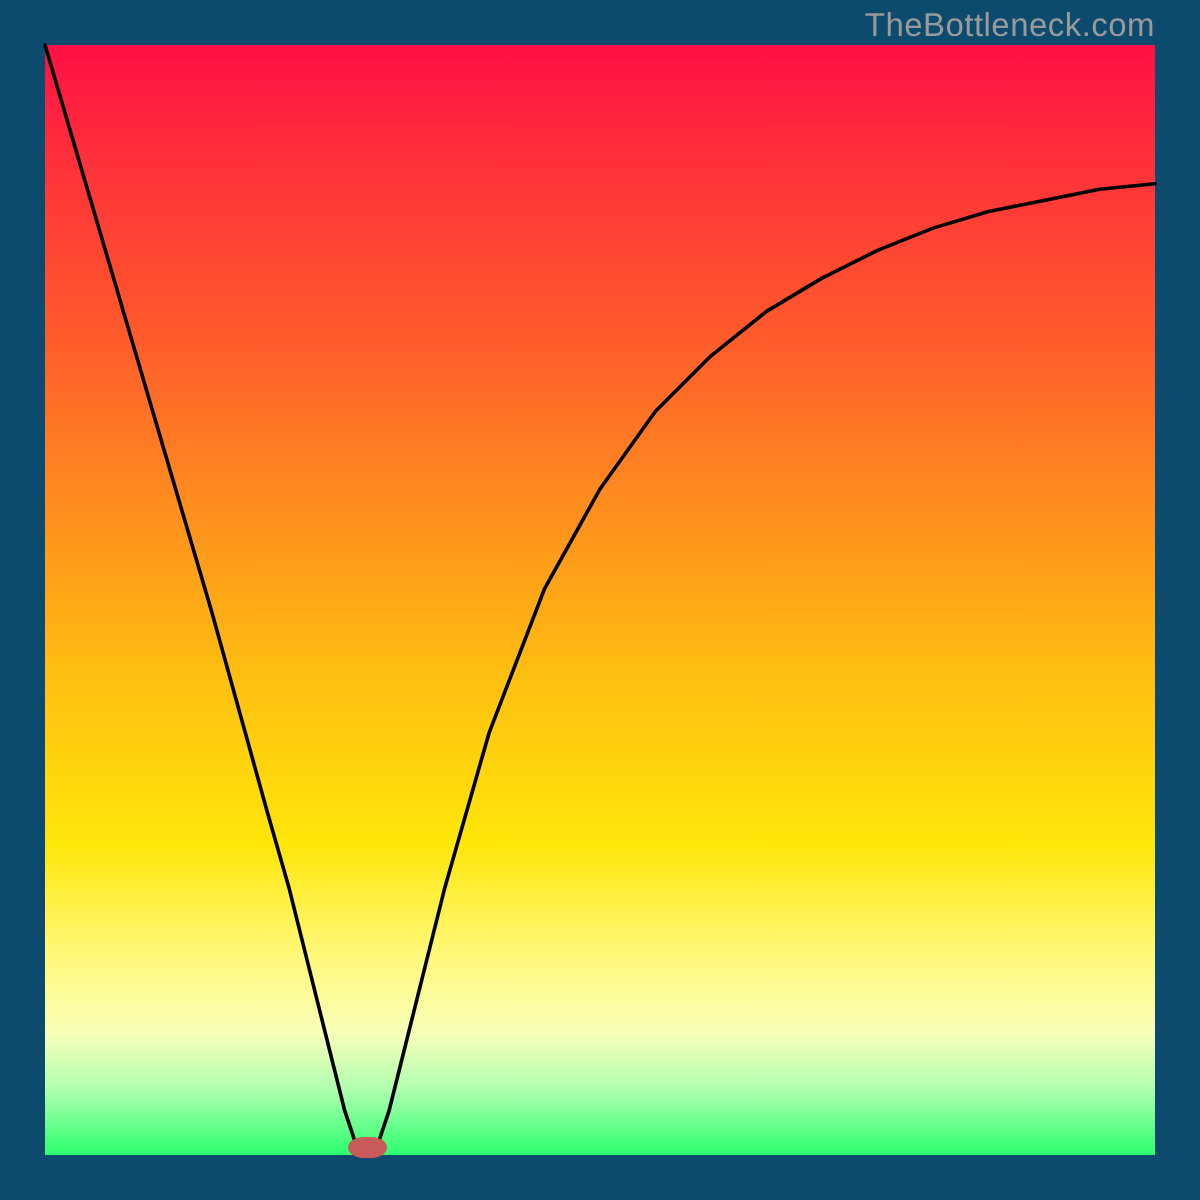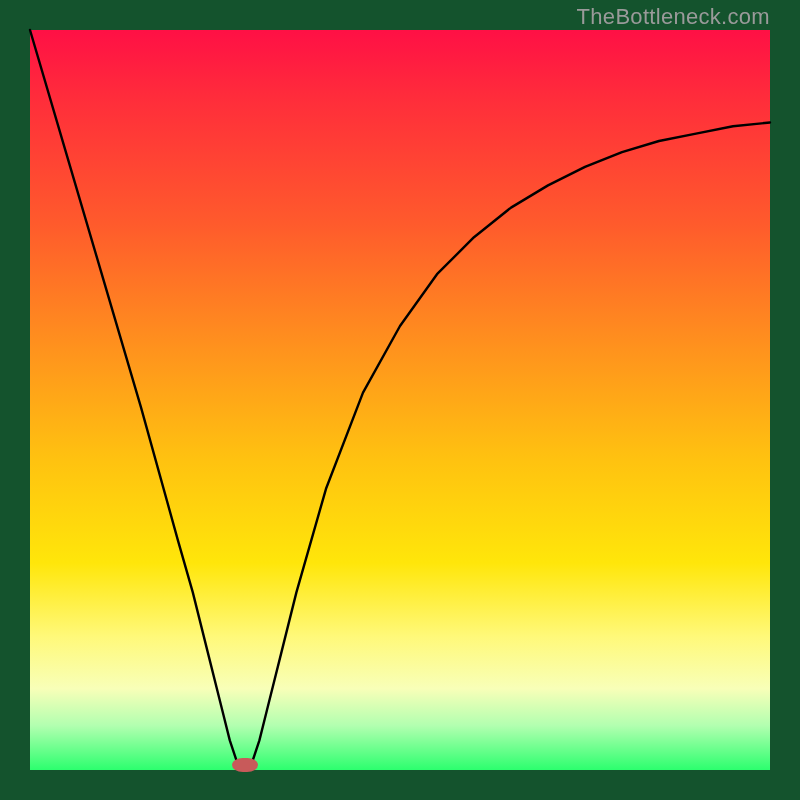--- a/index.html
+++ b/index.html
@@ -8,21 +8,21 @@
     width: 800px;
     height: 800px;
     overflow: hidden;
     background: #000;
     font-family: Arial, Helvetica, sans-serif;
   }
   .frame {
     position: relative;
     width: 800px;
     height: 800px;
-    background: #14532d;
+    background: #0c4a6e;
   }
   .plot-area {
     position: absolute;
     left: 30px;
     top: 30px;
     width: 740px;
     height: 740px;
     
     background: linear-gradient(to bottom,
       #ff1045 0%,

